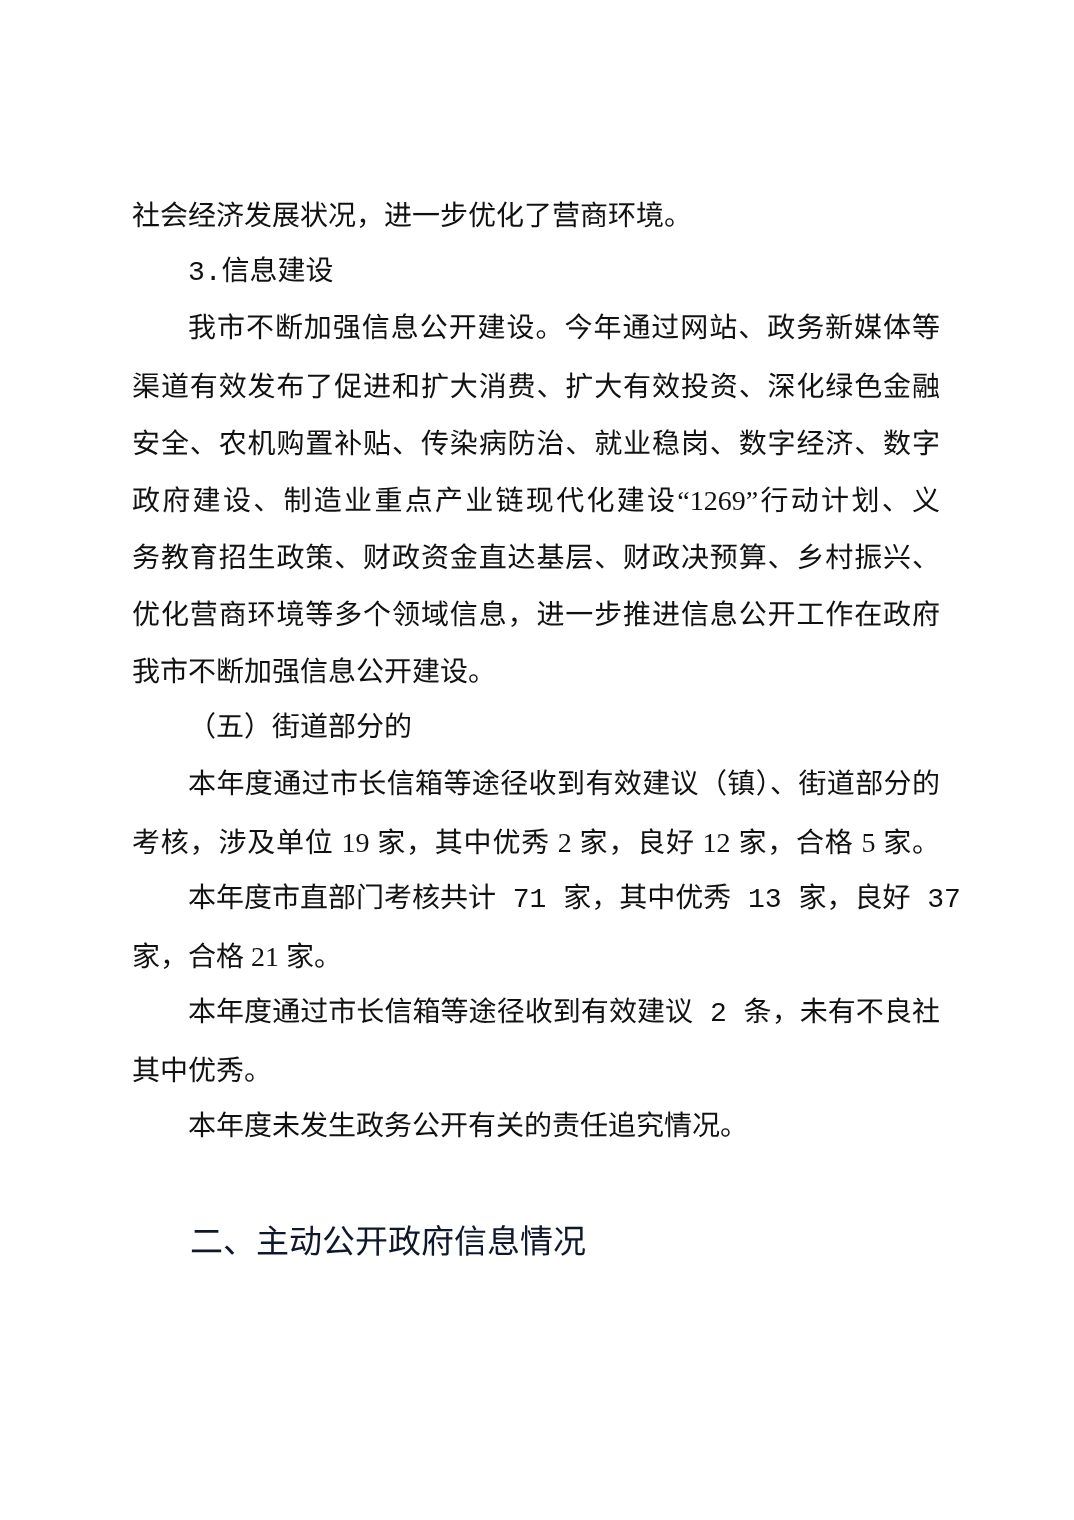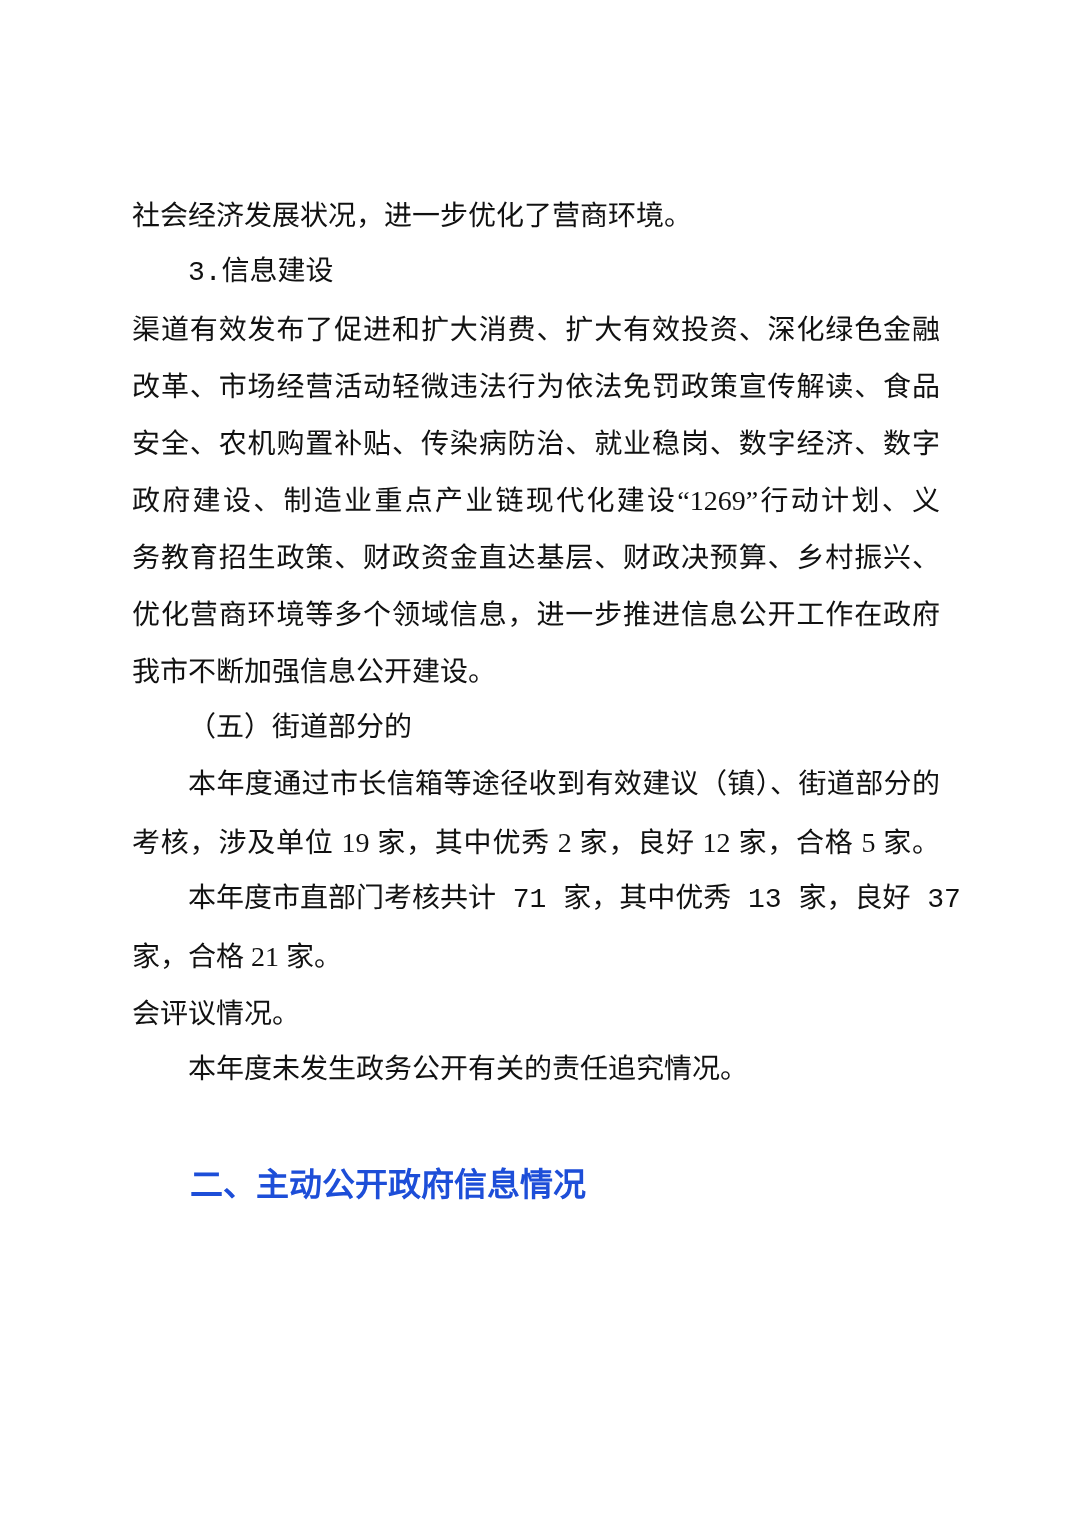--- a/index.html
+++ b/index.html
@@ -36,54 +36,55 @@
     text-align-last: justify;
     text-justify: inter-character;
   }
   .indent {
     padding-left: 56px; 
     font-family: Liberation Mono, monospace;
   }
   .section-heading {
     font-family: "Liberation Sans", "DejaVu Sans", sans-serif;
     font-size: 33px;
-    font-weight: bold;
+    font-weight: normal;
     line-height: 57px;
     height: 57px;
     margin: 57px 0 0 0;
     padding-left: 58px;
-    color: #1d4ed8;
+    color: #0f172a;
     white-space: nowrap;
   }
 </style>
 </head>
 <body>
 
 <div class="page">
   <div class="body-text">
 
     <div class="line">社会经济发展状况，进一步优化了营商环境。</div>
 
     <div class="line indent">3.信息建设</div>
 
+    <div class="line indent fill">我市不断加强信息公开建设。今年通过网站、政务新媒体等</div>
     <div class="line fill">渠道有效发布了促进和扩大消费、扩大有效投资、深化绿色金融</div>
-    <div class="line fill">改革、市场经营活动轻微违法行为依法免罚政策宣传解读、食品</div>
     <div class="line fill">安全、农机购置补贴、传染病防治、就业稳岗、数字经济、数字</div>
     <div class="line fill">政府建设、制造业重点产业链现代化建设“1269”行动计划、义</div>
     <div class="line fill">务教育招生政策、财政资金直达基层、财政决预算、乡村振兴、</div>
     <div class="line fill">优化营商环境等多个领域信息，进一步推进信息公开工作在政府</div>
     <div class="line">我市不断加强信息公开建设。</div>
 
     <div class="line indent">（五）街道部分的</div>
 
     <div class="line indent fill">本年度通过市长信箱等途径收到有效建议（镇）、街道部分的</div>
     <div class="line fill">考核，涉及单位 19 家，其中优秀 2 家，良好 12 家，合格 5 家。</div>
 
     <div class="line indent fill">本年度市直部门考核共计 71 家，其中优秀 13 家，良好 37</div>
     <div class="line">家，合格 21 家。</div>
 
-    <div class="line">会评议情况。</div>
+    <div class="line indent fill">本年度通过市长信箱等途径收到有效建议 2 条，未有不良社</div>
+    <div class="line">其中优秀。</div>
 
     <div class="line indent">本年度未发生政务公开有关的责任追究情况。</div>
 
     <h2 class="section-heading">二、主动公开政府信息情况</h2>
   </div>
 </div>
 
 </body></html>

